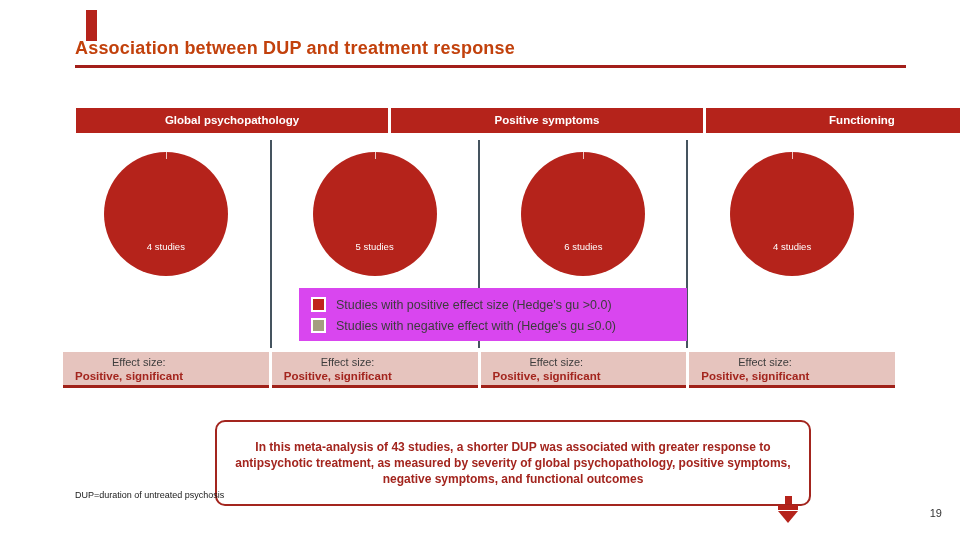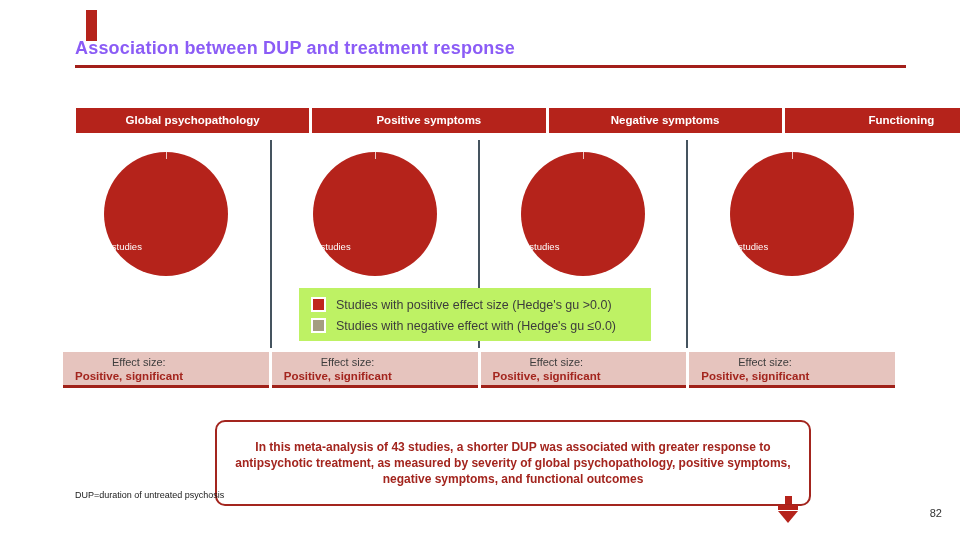--- a/index.html
+++ b/index.html
@@ -15,21 +15,21 @@
   
   .corner-bar {
     position: absolute; left: 86px; top: 10px;
     width: 11px; height: 31px;
     background: #b5231b;
   }
 
   
   .title {
     position: absolute; left: 75px; top: 38px;
-    font-size: 18px; font-weight: bold; color: #8b5cf6;
+    font-size: 18px; font-weight: bold; color: #c2410c;
     letter-spacing: 0.2px;
   }
   .title-underline {
     position: absolute; left: 75px; top: 65px;
     width: 831px; height: 3px;
     background: #a31f1a;
   }
 
   
   .header-row {
@@ -71,28 +71,29 @@
     background: #b5231b;
   }
   .pie-seam {
     position: absolute; left: 50%; top: 0;
     width: 1px; height: 7px;
     background: rgba(255,255,255,0.75);
   }
   .pie-label {
     position: absolute; left: 0; bottom: 24px;
     width: 100%;
+    text-align: center;
     color: #ffffff; font-size: 9.5px;
   }
 
   
   .legend {
     position: absolute; left: 299px; top: 288px;
-    width: 352px; height: 53px;
-    background: #bef264;
+    width: 388px; height: 53px;
+    background: #d946ef;
     z-index: 2;
     padding: 6px 0 0 12px;
   }
   .legend-row { display: flex; align-items: center; gap: 10px; height: 21px; }
   .swatch {
     width: 15px; height: 15px;
     border: 2px solid #ffffff;
     flex: 0 0 auto;
   }
   .swatch-pos { background: #c0251d; }
@@ -166,21 +167,20 @@
 <div class="slide">
 
   <div class="corner-bar"></div>
 
   <h1 class="title">Association between DUP and treatment response</h1>
   <div class="title-underline"></div>
 
   <div class="header-row">
     <div class="hcell">Global psychopathology</div>
     <div class="hcell">Positive symptoms</div>
-    <div class="hcell">Negative symptoms</div>
     <div class="hcell">Functioning</div>
   </div>
 
   <div class="divider d1"></div>
   <div class="divider d2"></div>
   <div class="divider d3"></div>
 
   <div class="circles-row">
     <div class="ccell">
       <div class="pie">
@@ -245,15 +245,15 @@
   <div class="fn1">DUP=duration of untreated psychosis</div>
 
   <div class="logo">
     <div class="logo-icon">
       <div class="logo-stem"></div>
       <div class="logo-bar"></div>
       <div class="logo-tri"></div>
     </div>
   </div>
 
-  <div class="pagenum">82</div>
+  <div class="pagenum">19</div>
 
 </div>
 
 </body></html>

